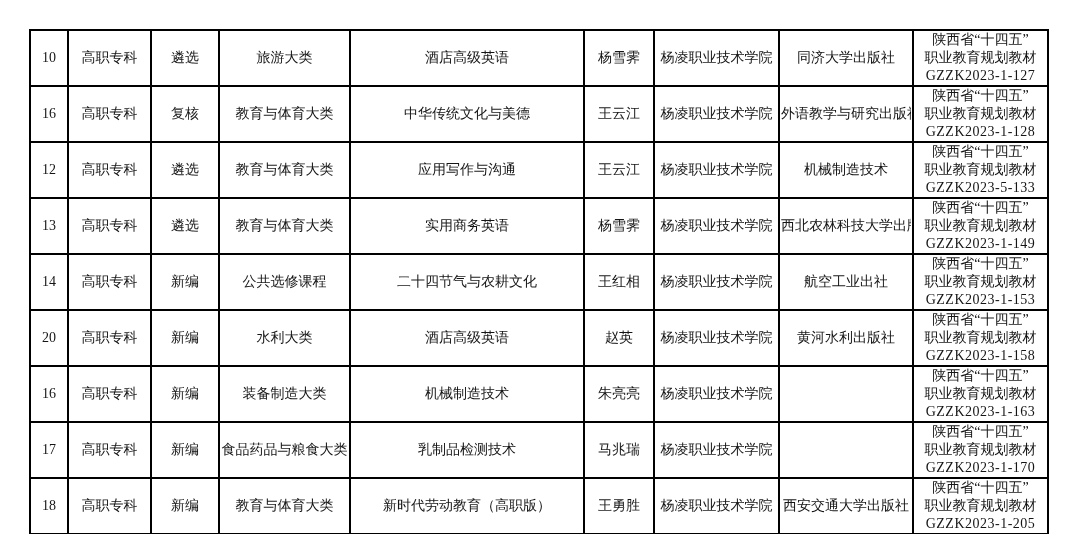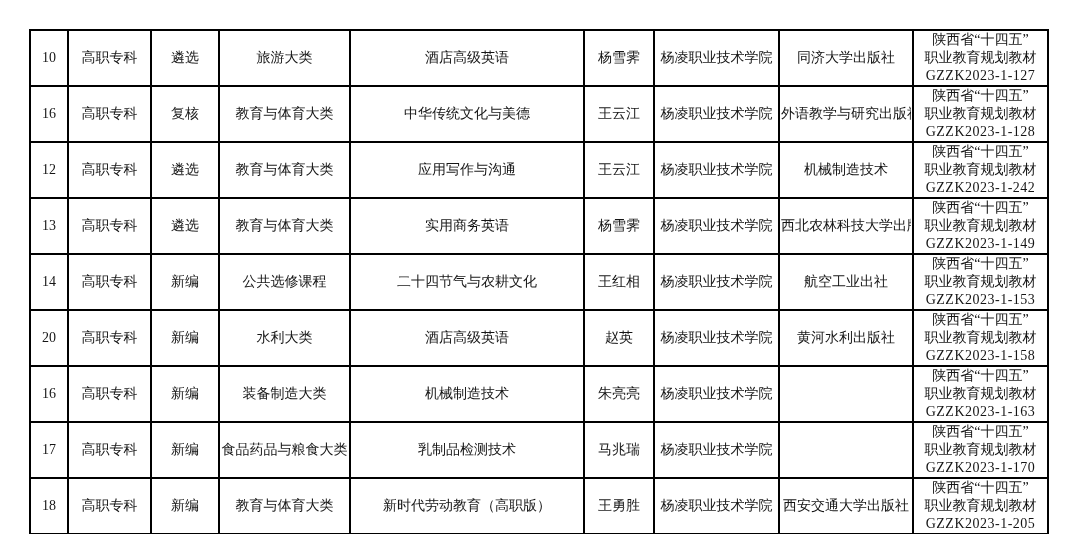--- a/index.html
+++ b/index.html
@@ -106,21 +106,21 @@
     <td>高职专科</td>
     <td>遴选</td>
     <td>教育与体育大类</td>
     <td>应用写作与沟通</td>
     <td>王云江</td>
     <td>杨凌职业技术学院</td>
     <td class="publisher-cell">机械制造技术</td>
     <td class="plan-cell">
             <div class="plan-line">陕西省“十四五”</div>
             <div class="plan-line">职业教育规划教材</div>
-            <div class="plan-line code">GZZK2023-1-242</div>
+            <div class="plan-line code">GZZK2023-5-133</div>
           </td>
   </tr>
         <tr>
     <td class="seq-cell">13</td>
     <td>高职专科</td>
     <td>遴选</td>
     <td>教育与体育大类</td>
     <td>实用商务英语</td>
     <td>杨雪霁</td>
     <td>杨凌职业技术学院</td>

